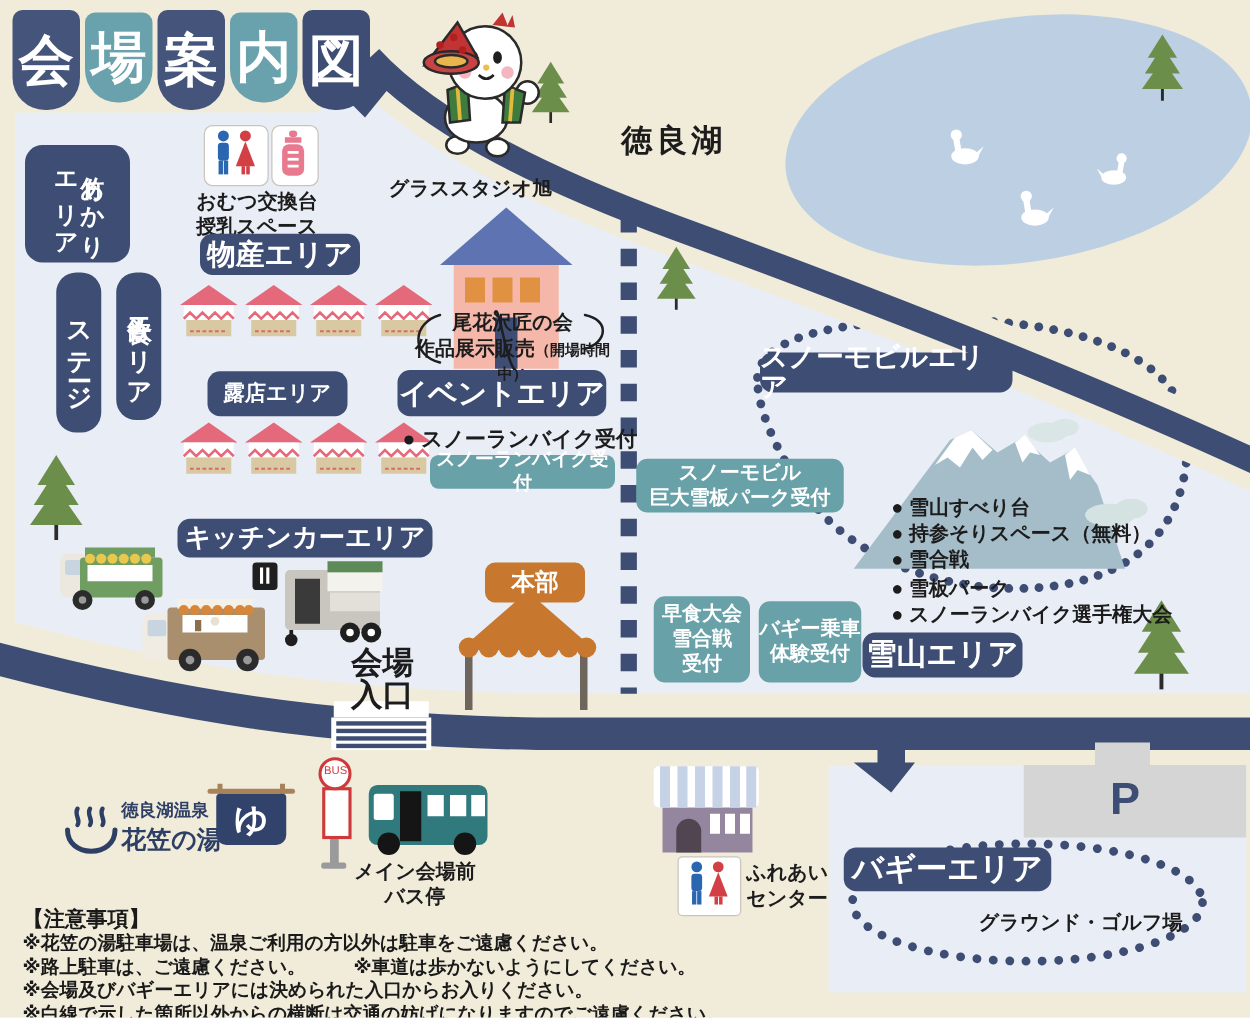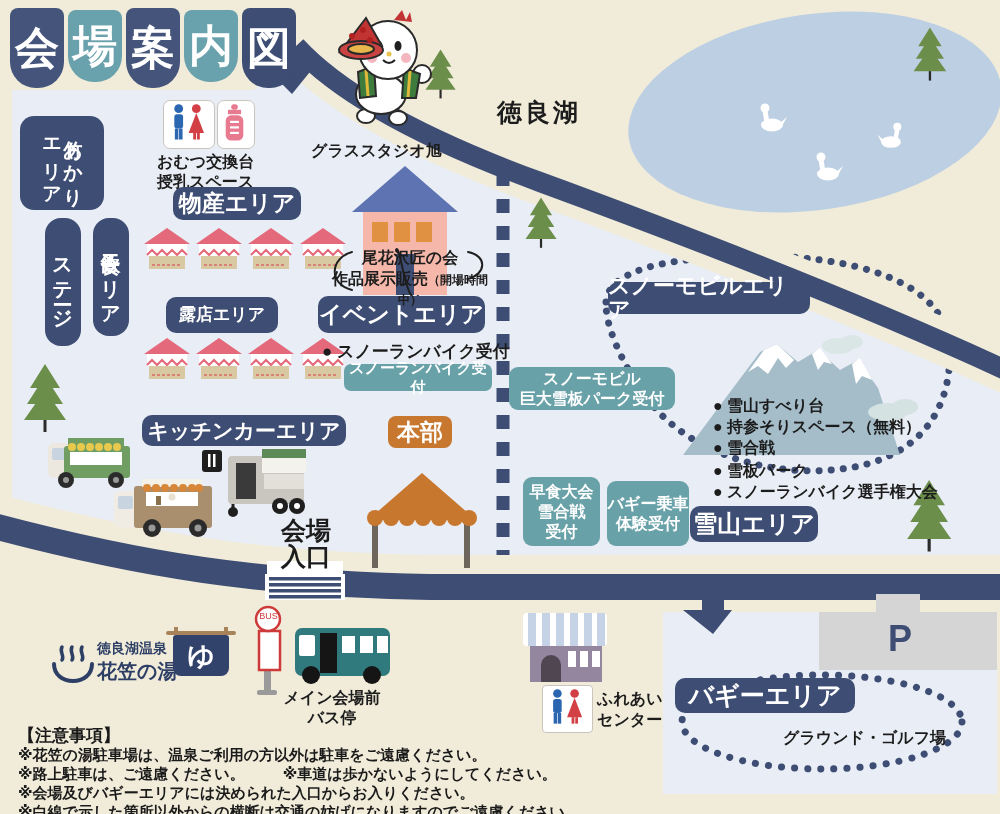--- a/index.html
+++ b/index.html
@@ -317,21 +317,21 @@
     <g fill="#fff">
           <rect x="11" y="18" width="8" height="2"></rect>
           <rect x="11" y="23" width="8" height="2"></rect>
           <rect x="11" y="28" width="8" height="2"></rect>
         </g>
   </svg>
 </div>
 <div class="abs blk ml" style="left:157px;top:152px;font-size:16px;line-height:1.25">おむつ交換台
 授乳スペース</div>
 
-<div class="abs navy" style="left:173px;top:187px;width:128px;height:33px;font-size:23px">物産エリア</div>
+<div class="abs navy" style="left:160px;top:187px;width:128px;height:33px;font-size:23px">物産エリア</div>
 <div class="abs navy" style="left:166px;top:297px;width:112px;height:36px;font-size:17px">露店エリア</div>
 <div class="abs navy" style="left:318px;top:296px;width:167px;height:37px;font-size:23px">イベントエリア</div>
 <div class="abs blk" style="left:322px;top:340px;font-size:17px;font-weight:600">● スノーランバイク受付</div>
 <div class="abs teal" style="left:344px;top:364px;width:148px;height:27px;font-size:15px;border-radius:7px">スノーランバイク受付</div>
 
 <div class="abs blk" style="left:311px;top:141px;font-size:16px;font-weight:600">グラススタジオ旭</div>
 <div class="abs" style="left:330px;top:248px;width:160px;text-align:center">
   <div class="blk" style="font-size:16px">尾花沢匠の会</div>
   <div class="blk" style="font-size:16px"><span>作品展示販売</span><span style="font-size:12px">（開場時間中）</span></div>
 </div>
@@ -343,21 +343,21 @@
 </div>
 
 <div class="abs blk" style="left:713px;top:396px;font-size:16px">● 雪山すべり台</div>
 <div class="abs blk" style="left:713px;top:417px;font-size:16px">● 持参そりスペース（無料）</div>
 <div class="abs blk" style="left:713px;top:438px;font-size:16px">● 雪合戦</div>
 <div class="abs blk" style="left:713px;top:461px;font-size:16px">● 雪板パーク</div>
 <div class="abs blk" style="left:713px;top:482px;font-size:16px">● スノーランバイク選手権大会</div>
 <div class="abs navy" style="left:690px;top:506px;width:128px;height:36px;font-size:24px">雪山エリア</div>
 
 <div class="abs navy" style="left:142px;top:415px;width:204px;height:31px;font-size:21px">キッチンカーエリア</div>
-<div class="abs orange" style="left:388px;top:416px;width:64px;height:32px;font-size:23px">本部</div>
+<div class="abs orange" style="left:388px;top:450px;width:80px;height:32px;font-size:19px">本部</div>
 <div class="abs blk ml" style="left:272px;top:517px;width:68px;font-size:25px;line-height:1.05;text-align:center">会場
 入口</div>
 
 <div class="abs teal" style="left:523px;top:477px;width:77px;height:69px;font-size:16px">
   <span>早食大会</span>
   <span>雪合戦</span>
   <span>受付</span>
 </div>
 <div class="abs teal" style="left:607px;top:481px;width:82px;height:65px;font-size:16px">
   <span>バギー乗車</span>
@@ -385,21 +385,21 @@
           <circle cx="28" cy="7" r="4"></circle>
           <polygon points="28,11 21,29 35,29"></polygon>
           <rect x="25.2" y="29" width="2.6" height="6"></rect>
           <rect x="28.6" y="29" width="2.6" height="6"></rect>
         </g>
   </svg>
 </div>
 <div class="abs blk ml" style="left:597px;top:689px;font-size:16px;font-weight:600;line-height:1.3">ふれあい
 センター</div>
 
-<div class="abs navy" style="left:675px;top:678px;width:180px;height:35px;font-size:25px">バギーエリア</div>
+<div class="abs navy" style="left:675px;top:678px;width:166px;height:35px;font-size:25px">バギーエリア</div>
 <div class="abs" style="left:878px;top:618px;width:44px;color:#3e4d73;font-size:36px;font-weight:bold;text-align:center">P</div>
 <div class="abs blk" style="left:783px;top:728px;font-size:16px">グラウンド・ゴルフ場</div>
 
 <div class="abs" style="left:18px;top:726px">
   <div class="note-line" style="font-size:17px;font-weight:bold">【注意事項】</div>
   <div class="note-line">※花笠の湯駐車場は、温泉ご利用の方以外は駐車をご遠慮ください。</div>
   <div class="note-line"><span>※路上駐車は、ご遠慮ください。</span><span style="margin-left:38px">※車道は歩かないようにしてください。</span></div>
   <div class="note-line">※会場及びバギーエリアには決められた入口からお入りください。</div>
   <div class="note-line">※白線で示した箇所以外からの横断は交通の妨げになりますのでご遠慮ください。</div>
 </div>

